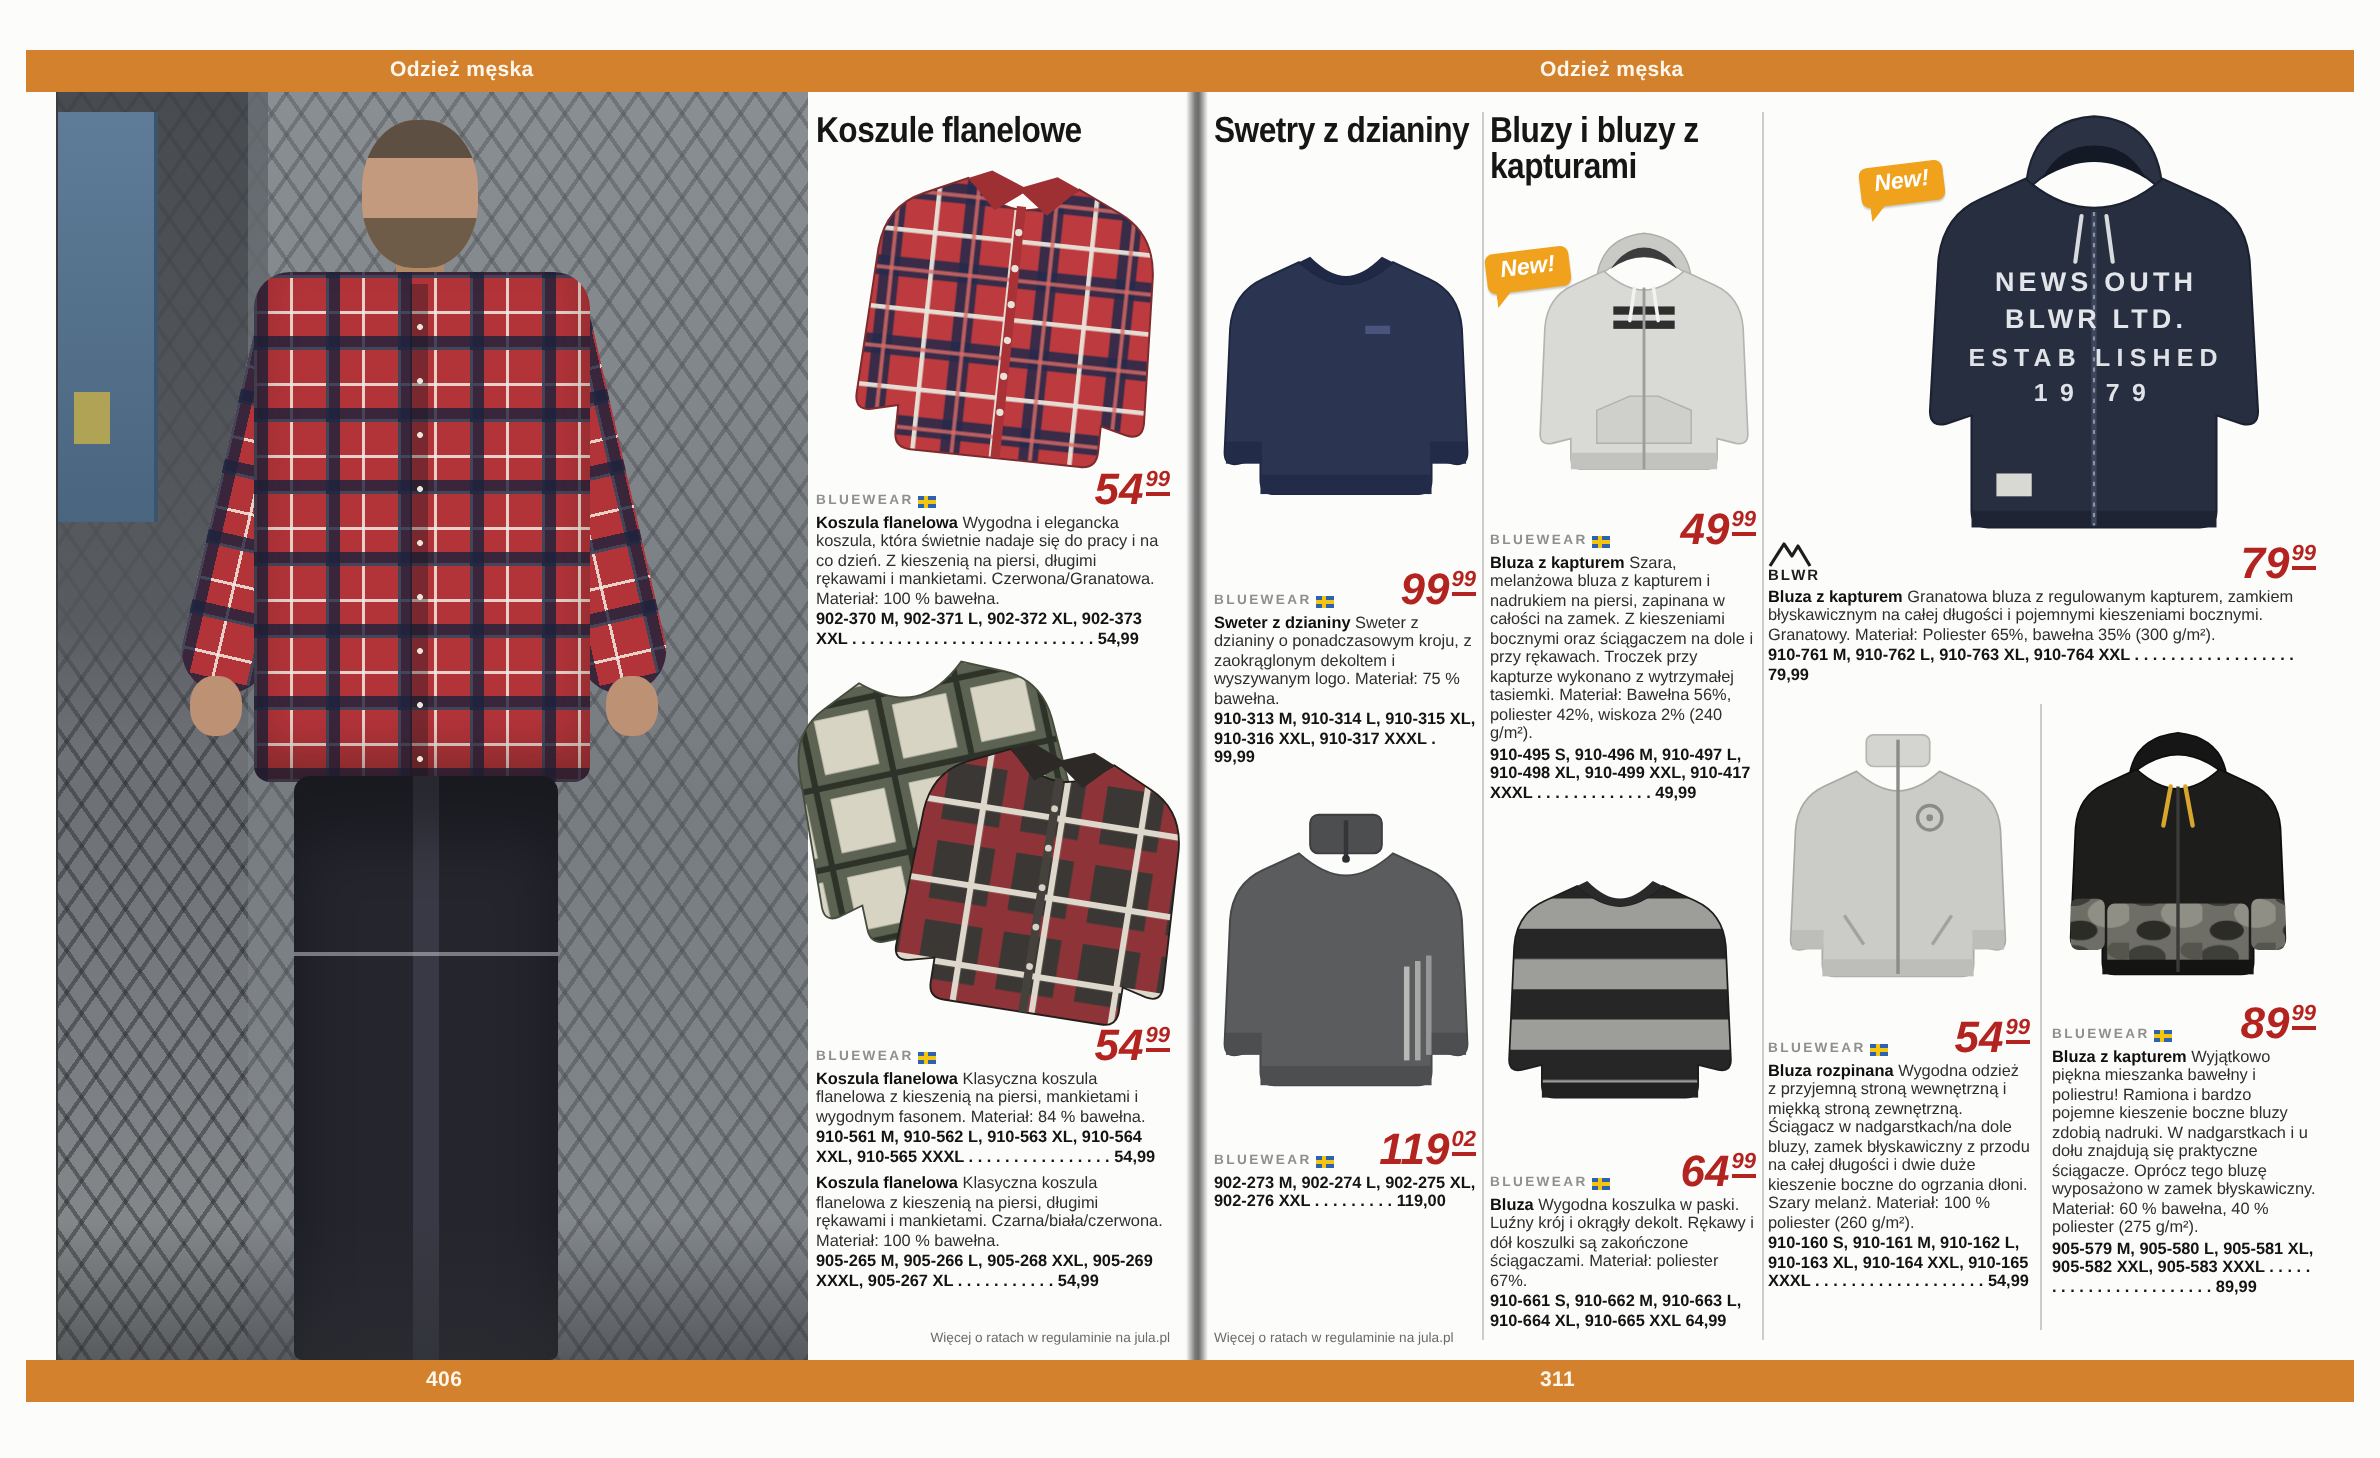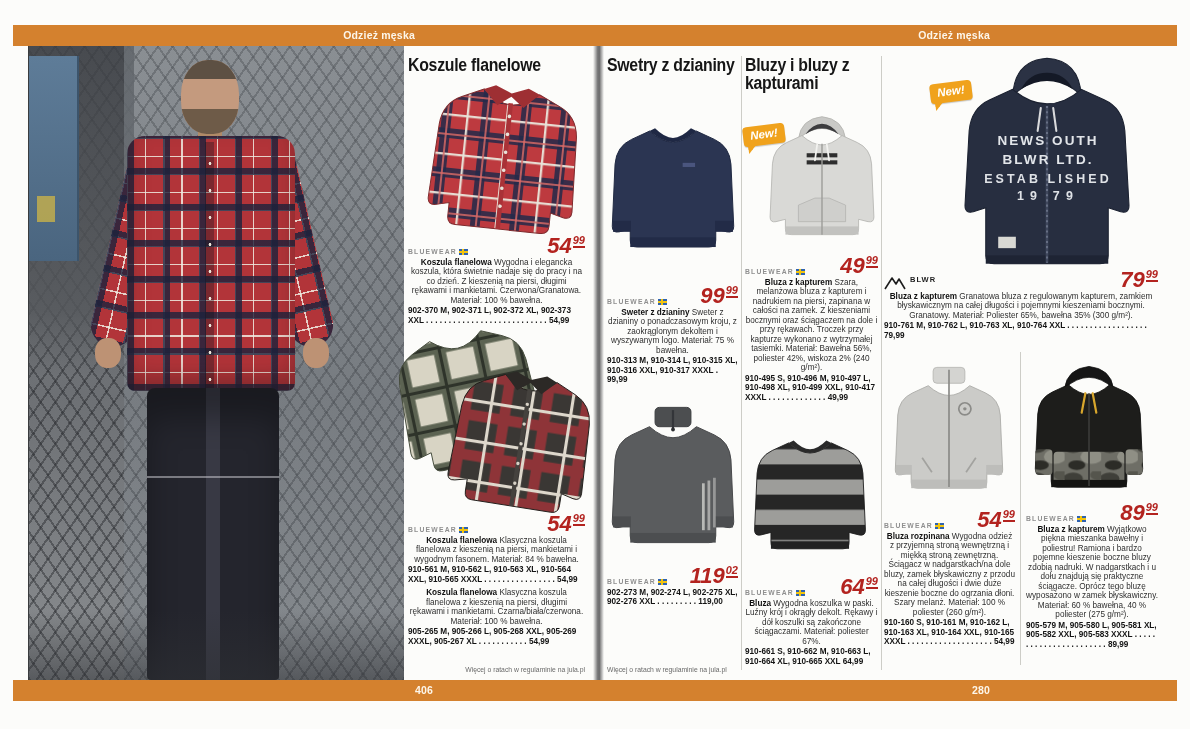--- a/index.html
+++ b/index.html
@@ -5,21 +5,21 @@
   * { margin:0; padding:0; box-sizing:border-box; }
   html,body { background:#ffffff; }
   .canvas {
     position:relative; width:1190px; height:729px; overflow:hidden;
     background:#fcfcfa; font-family:"Liberation Sans", sans-serif; color:#2d2d2d;
   }
 
   
   .bar { position:absolute; left:13px; width:1164px; height:21px; background:#d4812e; }
   .bar-label, .pageno {
-    position:absolute; width:220px; text-align:right;
+    position:absolute; width:220px; text-align:left;
     font-size:10.5px; font-weight:bold; color:#fdf6ea; letter-spacing:.2px;
   }
 
   
   .photo { position:absolute; left:28px; top:46px; width:376px; height:634px; overflow:hidden;
            background:#74777b; border-left:1px solid #3a3c3e;}
   .fence { position:absolute; inset:0;
     background-color:#75787c;
     background-image:
       repeating-linear-gradient(55deg, rgba(38,40,44,.45) 0 2px, transparent 2px 12px),
@@ -77,26 +77,26 @@
   .h2 { position:absolute; font-size:18px; font-weight:bold; color:#161616;
     line-height:1.0; letter-spacing:-.3px; transform:scaleX(.88); transform-origin:0 0; }
 
   .tblock { position:absolute; font-size:8.2px; line-height:1.16; color:#2e2e2e; }
   .brandrow { display:flex; justify-content:space-between; align-items:flex-end; margin-bottom:2px; }
   .bw { display:inline-flex; align-items:center; gap:2px; font-size:6.8px; font-weight:bold;
     letter-spacing:1.2px; color:#8f8f8f; white-space:nowrap; }
   .flag { width:9px; height:6px; background:#2e62b0; position:relative; display:inline-block; }
   .flag:before { content:""; position:absolute; left:3px; top:0; width:2px; height:6px; background:#f3c50e; }
   .flag:after  { content:""; position:absolute; left:0; top:2px; width:9px; height:2px; background:#f3c50e; }
-  .blwr-logo { display:flex; flex-direction:row; line-height:1; }
+  .blwr-logo { display:flex; flex-direction:column; line-height:1; }
   .blwr-txt { font-size:7.5px; font-weight:bold; letter-spacing:1px; color:#1d1d1d; }
   .price { font-size:22px; font-weight:bold; font-style:italic; color:#b3231f;
     line-height:.85; white-space:nowrap; }
   .price .dec { font-size:11px; vertical-align:9px; border-bottom:2px solid #b3231f; margin-left:1px; }
-  .pdesc { margin-top:2px;text-align:center; }
+  .pdesc { margin-top:2px; }
   .pname { font-weight:bold; color:#101010; }
   .codes { font-weight:bold; color:#131313; margin-top:1px; }
   .note { position:absolute; font-size:6.8px; color:#6a6a6a; }
 
   .badge { position:absolute; width:42px; height:20px; background:#f0a21c; border-radius:4px;
     color:#fff; font-weight:bold; font-style:italic; font-size:11.5px; text-align:center;
     line-height:19px; transform:rotate(-7deg); box-shadow:0 1px 1px rgba(0,0,0,.2); z-index:5; }
   .badge:after { content:""; position:absolute; left:4px; bottom:-7px;
     border:4px solid transparent; border-top-color:#f0a21c; border-left-color:#f0a21c; }
 
@@ -146,21 +146,21 @@
 </svg>
 
 <div class="canvas">
 
   <div class="bar" style="top:25px"></div>
   <div class="bar-label" style="left:195px; top:29px">Odzież męska</div>
   <div class="bar-label" style="left:770px; top:29px">Odzież męska</div>
 
   <div class="bar" style="top:680px"></div>
   <div class="pageno" style="left:213px; top:684px">406</div>
-  <div class="pageno" style="left:770px; top:684px">280</div>
+  <div class="pageno" style="left:770px; top:684px">311</div>
 
   <div class="photo">
     <div class="fence"></div>
     <div class="photo-darkcorner"></div>
     <div class="sign-blue"></div>
     <div class="sign-mark"></div>
     <div class="backdrop"></div>
     <div class="man-arm plaid arm-l"></div>
     <div class="man-arm plaid arm-r"></div>
     <div class="man-hand hand-l"></div>

